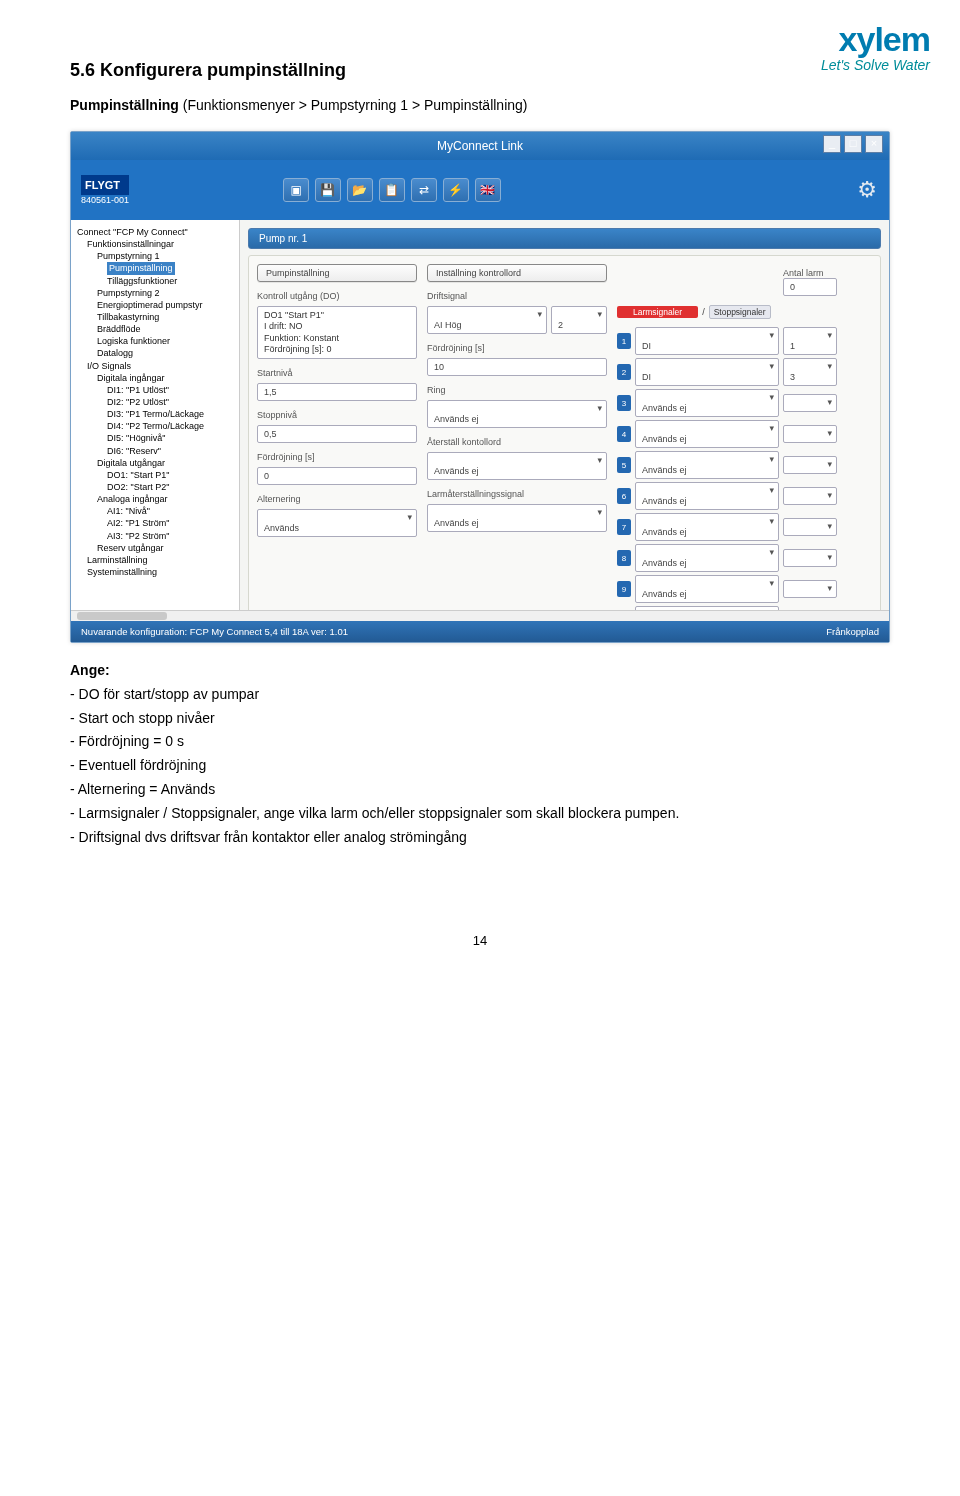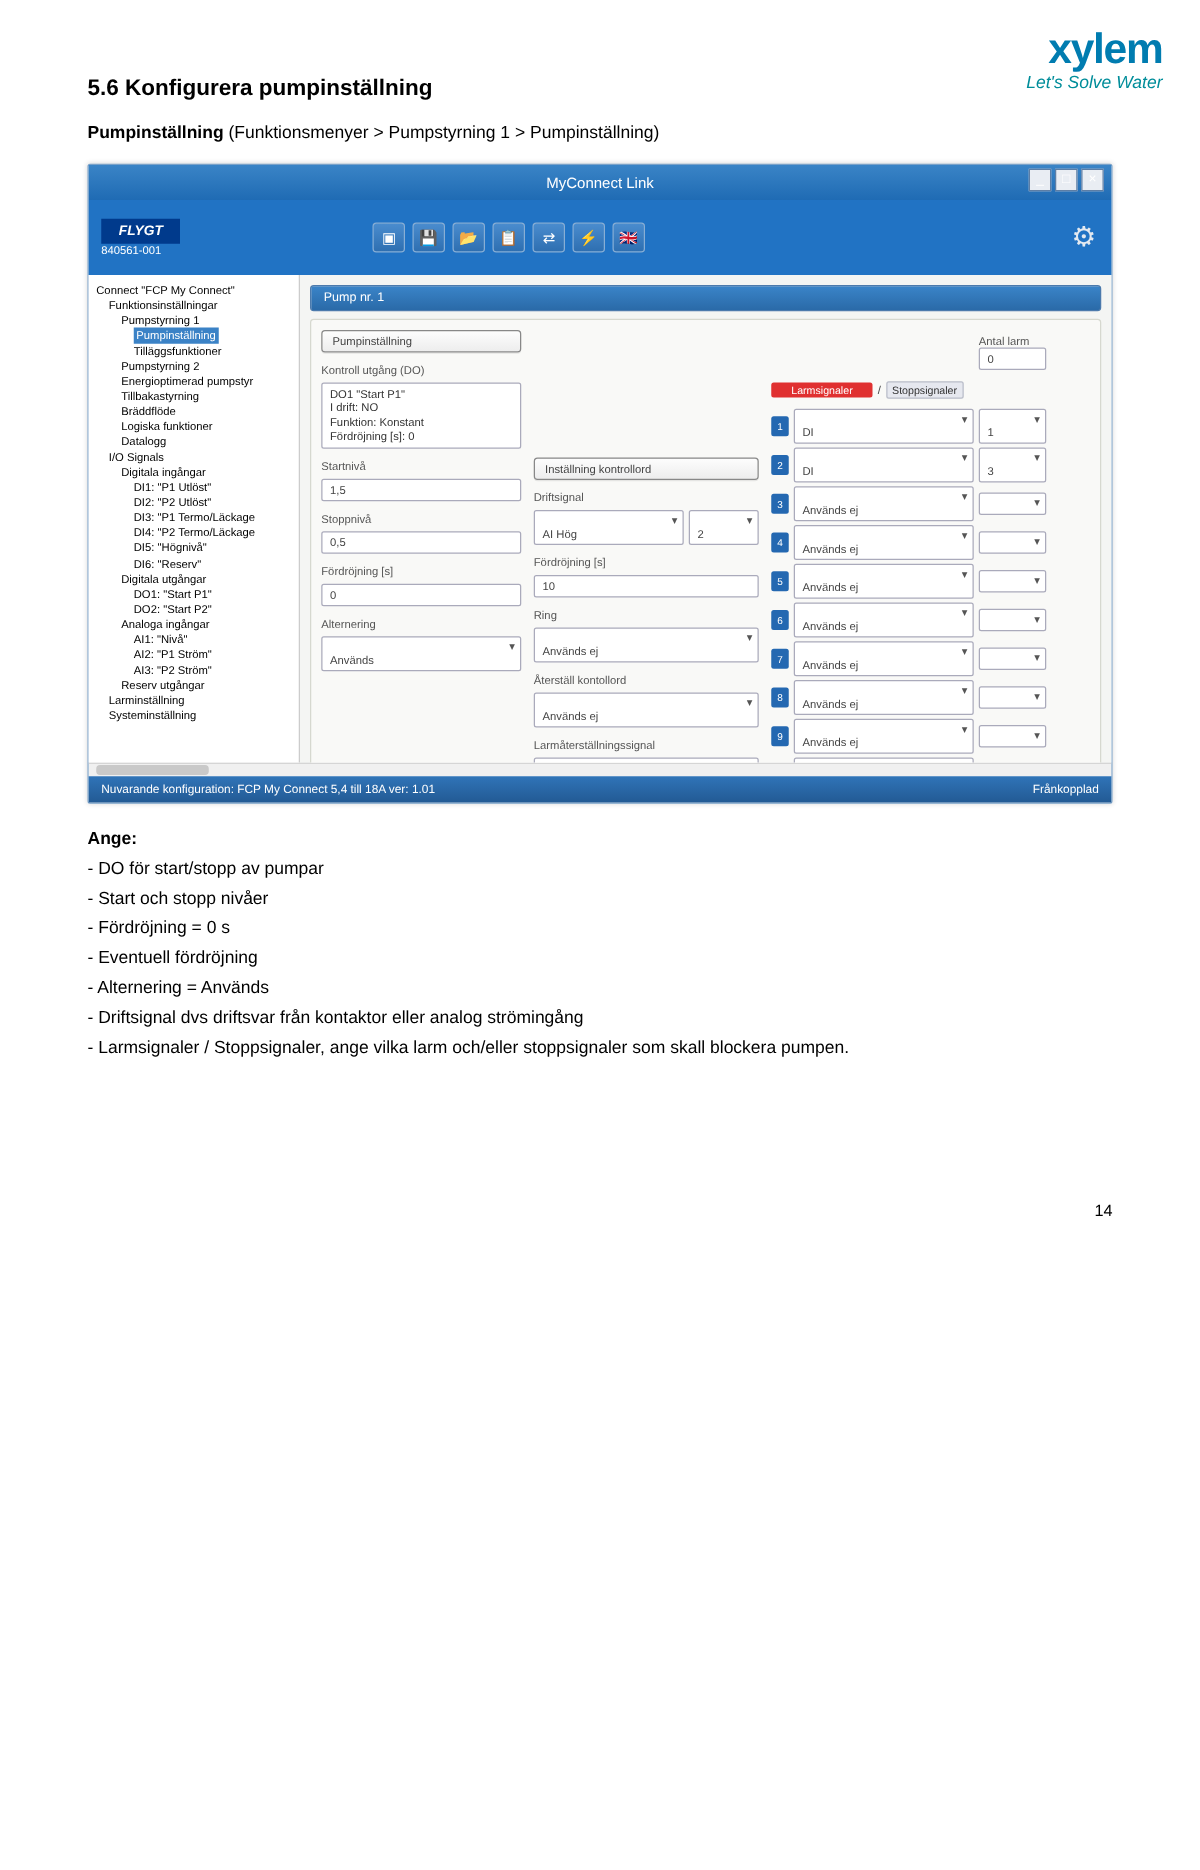--- a/index.html
+++ b/index.html
@@ -77,22 +77,21 @@
     display: flex;
     align-items: center;
     padding: 0 10px;
     position: relative;
     color: #fff;
     font-size: 10px;
     gap: 14px;
   }
   .flygt-logo {
     background: #003a8c;
-    padding: 4px 14px;
-    font-style: italic;
+    padding: 4px 4px;
     font-weight: bold;
     font-size: 11px;
   }
   .id-label { font-size: 9px; }
   .toolbar-icons {
     display: flex;
     gap: 6px;
     margin-left: 140px;
     align-items: center;
   }
@@ -156,21 +155,21 @@
     border: 1px solid #d6d8cf;
     border-radius: 3px;
     padding: 8px;
     display: flex;
     gap: 10px;
     font-size: 9px;
     color: #444;
   }
   .col { display: flex; flex-direction: column; gap: 5px; }
   .col1 { width: 160px; }
-  .col2 { width: 180px; justify-content: flex-end; }
+  .col2 { width: 180px; }
   .col3 { width: 220px; }
   .btn {
     border: 1px solid #888;
     background: linear-gradient(#fdfdfd,#ededed);
     padding: 3px 8px;
     font-size: 9px;
     border-radius: 3px;
     display: inline-block;
     box-shadow: 0 1px 0 rgba(0,0,0,0.08);
   }
@@ -232,23 +231,23 @@
     padding: 5px 10px;
     display: flex;
     justify-content: space-between;
   }
   .after-text {
     font-size: 14px;
     margin-top: 16px;
     line-height: 1.7;
   }
   .page-number {
-    text-align: right;
+    text-align: center;
     font-size: 13px;
-    margin-top: 88px;
+    margin-top: 60px;
   }
   .scroll-hint {
     height: 10px;
     background: #f0f0f0;
     border-top: 1px solid #ccc;
     display: flex;
     align-items: center;
   }
   .scroll-thumb {
     width: 90px; height: 8px;
@@ -449,20 +448,20 @@
   </div>
 
   <div class="after-text">
     <div><b>Ange:</b></div>
     <div id="ange-lines">
         <div>- DO för start/stopp av pumpar</div>
         <div>- Start och stopp nivåer</div>
         <div>- Fördröjning = 0 s</div>
         <div>- Eventuell fördröjning</div>
         <div>- Alternering = Används</div>
+        <div>- Larmsignaler / Stoppsignaler, ange vilka larm och/eller stoppsignaler som skall blockera pumpen.</div>
         <div>- Driftsignal  dvs driftsvar från kontaktor eller analog strömingång</div>
-        <div>- Larmsignaler / Stoppsignaler, ange vilka larm och/eller stoppsignaler som skall blockera pumpen.</div>
       </div>
     <br>
   </div>
 
   <div class="page-number">14</div>
 </div>
 
 </body></html>

